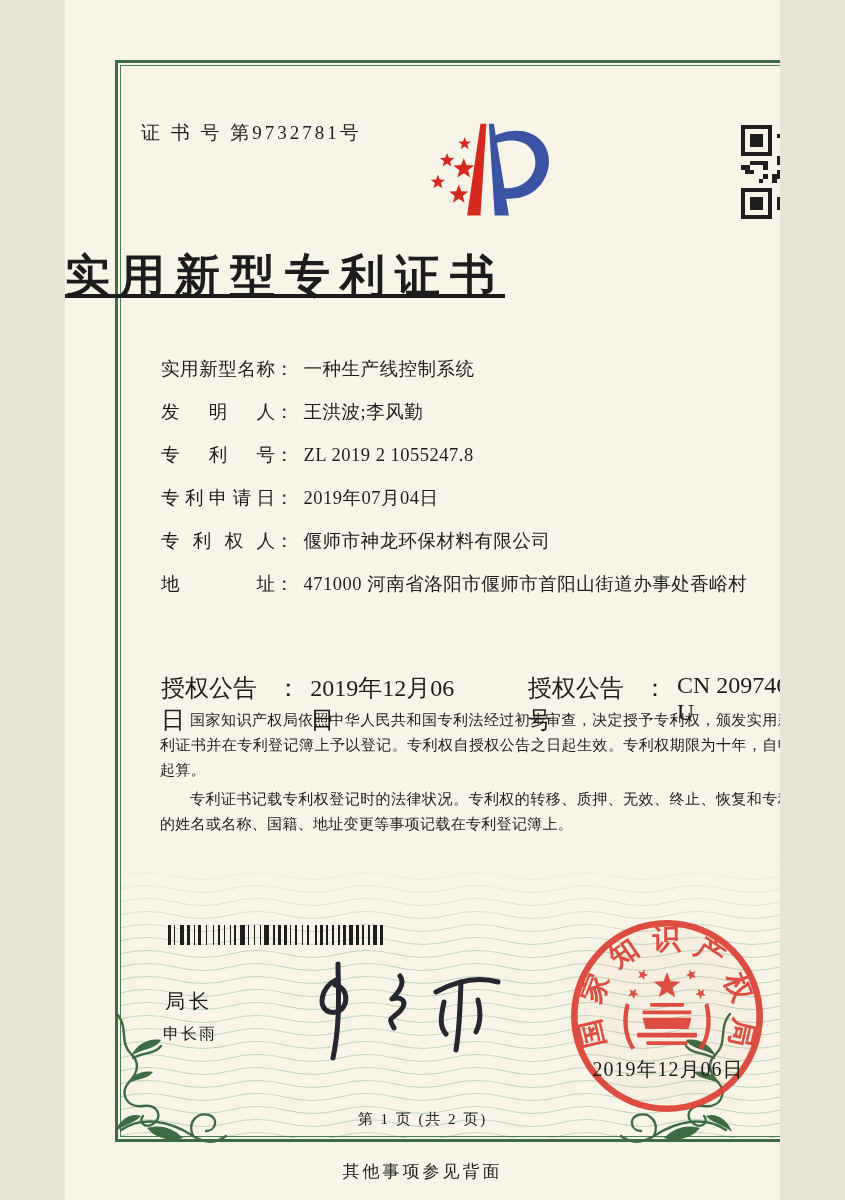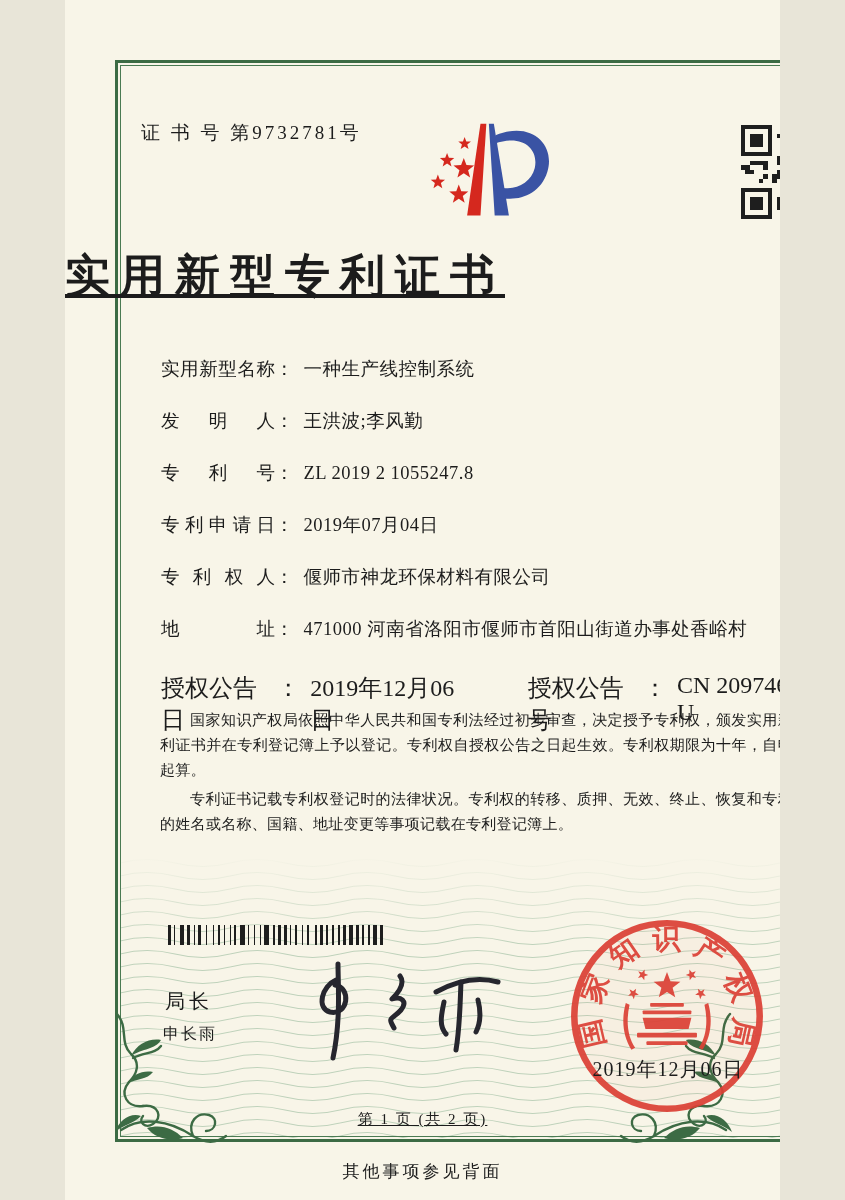--- a/index.html
+++ b/index.html
@@ -31,21 +31,21 @@
   .cert-no{
     position:absolute; left:76px; top:120px; font-size:19px; letter-spacing:3px; z-index:3;
   }
   .logo{ position:absolute; left:352px; top:112px; width:142px; height:116px; z-index:3; }
   .qr{ position:absolute; left:676px; top:125px; width:94px; height:94px; z-index:3; }
   .title{
     position:absolute; left:0; top:246px; width:100%; 
     font-size:45px; font-weight:bold; letter-spacing:10px; z-index:3;text-decoration:underline;
   }
   
-  .fields{ position:absolute; left:96px; top:358px; width:670px; display:flex; flex-direction:column; gap:29px; z-index:3; }
+  .fields{ position:absolute; left:96px; top:358px; width:670px; display:flex; flex-direction:column; gap:20px; z-index:3; }
   .row{ display:flex; font-size:18.5px; line-height:23px; }
   .lab{
     display:inline-block; width:114px; text-align:justify; text-align-last:justify;
     word-break:break-all; flex:none;
   }
   .colon{ flex:none; margin-right:10px; }
   .val{ letter-spacing:.5px; }
   .grant{ position:absolute; left:96px; top:672px; width:680px; display:flex; font-size:24px; z-index:3;justify-content:center; }
   .grant .g2{ margin-left:56px; }
   
@@ -59,21 +59,21 @@
   .signer-title{ position:absolute; left:100px; top:988px; font-size:20px; letter-spacing:4px; z-index:3;
     font-family:"Liberation Sans","DejaVu Sans",sans-serif; }
   .signer-name{ position:absolute; left:98px; top:1024px; font-size:16px; letter-spacing:2px; z-index:3;
     font-family:"Liberation Sans","DejaVu Sans",sans-serif; }
   .signature{ position:absolute; left:233px; top:950px; width:215px; height:115px; z-index:3; }
   .seal{ position:absolute; left:499px; top:913px; width:206px; height:206px; z-index:3; opacity:.93; }
   .seal-date{
     position:absolute; left:505px; top:1056px; width:196px; text-align:center;
     font-size:20px; z-index:4; letter-spacing:1px;
   }
-  .page-no{ position:absolute; left:0; top:1110px; width:100%; text-align:center; font-size:15px; z-index:3; letter-spacing:2px;text-decoration:underline; }
+  .page-no{ position:absolute; left:0; top:1110px; width:100%; text-align:center; font-size:15px; z-index:3; letter-spacing:2px; }
   .back-note{ position:absolute; left:0; top:1160px; width:100%; text-align:center; font-size:17px; letter-spacing:3px; z-index:3; }
 </style>
 </head>
 <body>
 
 <div class="page">
 
   <div class="waves">
     <svg width="100%" height="100%">
       <defs>

